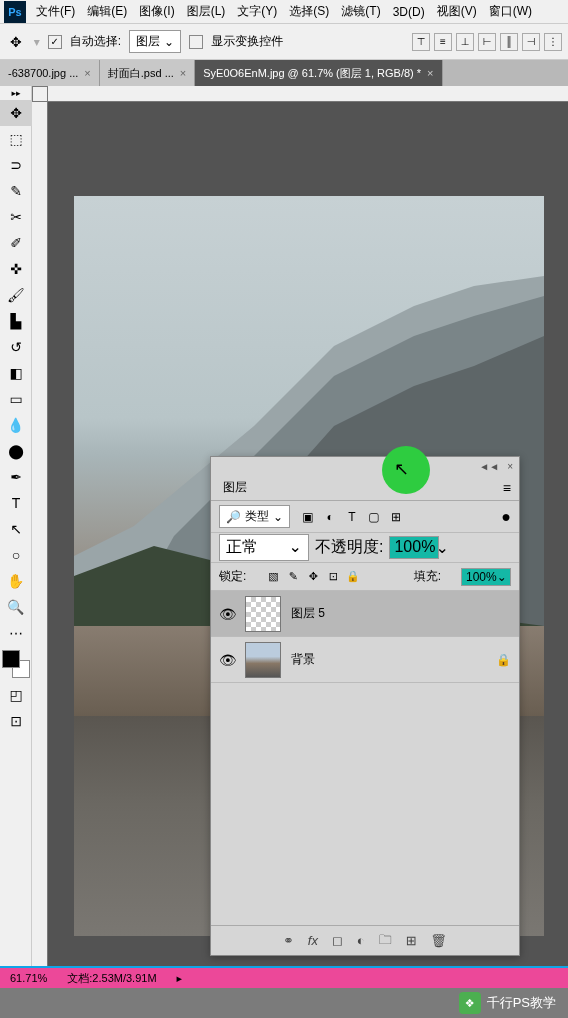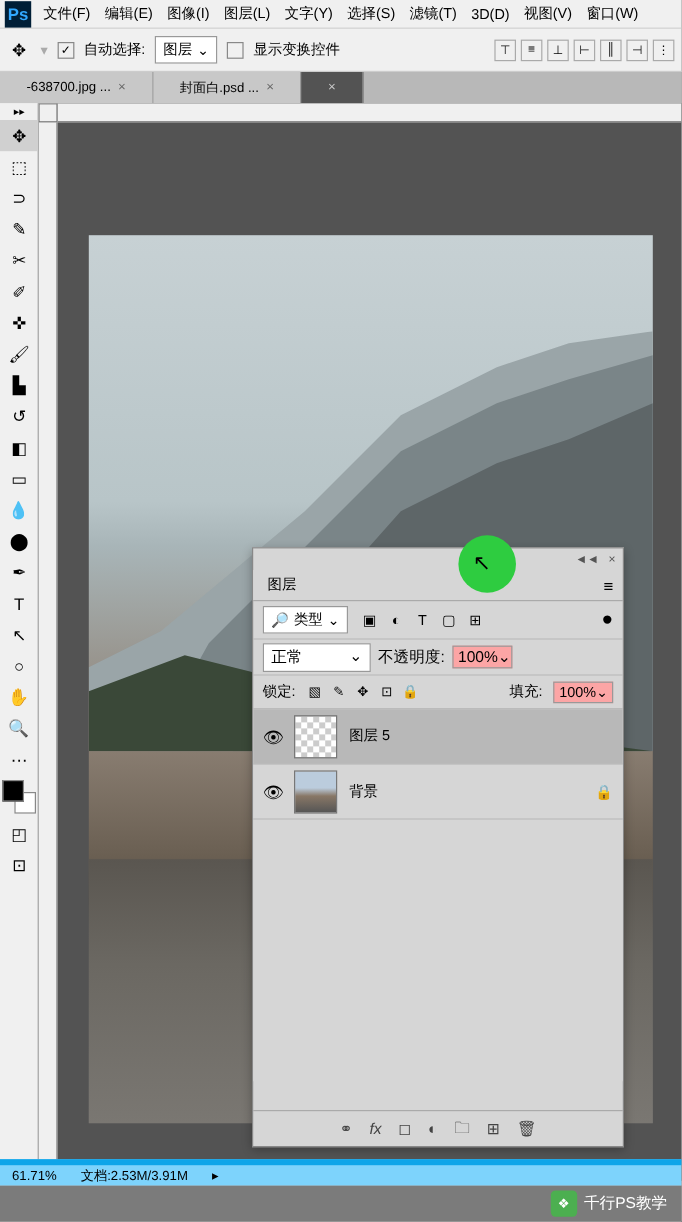--- a/index.html
+++ b/index.html
@@ -1,30 +1,30 @@
 <!DOCTYPE html>
 <html><head>
 <meta charset="utf-8">
 <style>
 * { margin: 0; padding: 0; box-sizing: border-box; font-family: "Microsoft YaHei", Arial, sans-serif; }
 body { width: 568px; height: 1018px; background: #e8e8e8; overflow: hidden; position: relative; }
 
 .menubar { height: 24px; background: #f0f0f0; display: flex; align-items: center; font-size: 12px; border-bottom: 1px solid #ccc; }
-.ps-icon { width: 22px; height: 22px; background: #001e36; color: #31a8ff; display: flex; align-items: center; justify-content: center; font-size: 14px; font-weight: bold; margin: 1px 4px; }
+.ps-icon { width: 22px; height: 22px; background: #001e36; color: #31a8ff; display: flex; align-items: center; justify-content: center; font-size: 11px; font-weight: bold; margin: 1px 4px; }
 .menu-item { padding: 0 6px; cursor: pointer; }
 
 .optbar { height: 36px; background: #f0f0f0; display: flex; align-items: center; font-size: 12px; padding: 0 6px; border-bottom: 1px solid #ccc; gap: 8px; }
 .move-icon { font-size: 14px; padding: 0 4px; }
 .checkbox { width: 14px; height: 14px; border: 1px solid #888; display: inline-flex; align-items: center; justify-content: center; font-size: 10px; }
 .sel { border: 1px solid #999; padding: 2px 6px; background: #fff; display: inline-flex; align-items: center; gap: 4px; }
 .align-group { display: flex; gap: 4px; margin-left: auto; }
 .align-btn { width: 18px; height: 18px; border: 1px solid #aaa; display: flex; align-items: center; justify-content: center; font-size: 10px; }
 
 .tabbar { height: 26px; background: #b8b8b8; display: flex; font-size: 11px; }
-.doc-tab { padding: 4px 22px; border-right: 1px solid #999; display: flex; align-items: center; gap: 6px; background: #c8c8c8; }
+.doc-tab { padding: 4px 8px; border-right: 1px solid #999; display: flex; align-items: center; gap: 6px; background: #c8c8c8; }
 .doc-tab.active { background: #535353; color: #fff; }
 .close-x { font-size: 11px; color: #666; }
 .doc-tab.active .close-x { color: #ccc; }
 
 .main { display: flex; height: 898px; }
 .toolbar { width: 32px; background: #f0f0f0; display: flex; flex-direction: column; border-right: 1px solid #ccc; }
 .toolbar .tool { width: 32px; height: 26px; display: flex; align-items: center; justify-content: center; font-size: 14px; position: relative; }
 .toolbar .tool.sel-tool { background: #d0d0d0; }
 .toolbar .collapse { font-size: 9px; height: 14px; }
 .fgbg { width: 28px; height: 28px; position: relative; margin: 4px 2px; }
@@ -48,39 +48,39 @@
 
 .layers-panel { position: absolute; top: 370px; left: 178px; width: 310px; height: 500px; background: #d6d6d6; border: 1px solid #888; z-index: 50; box-shadow: 0 2px 8px rgba(0,0,0,0.3); }
 .panel-top { height: 18px; display: flex; justify-content: flex-end; align-items: center; padding: 0 6px; gap: 8px; font-size: 10px; color: #555; }
 .panel-tabs { height: 26px; display: flex; align-items: center; border-bottom: 1px solid #aaa; }
 .panel-tab { padding: 4px 12px; font-size: 12px; background: #d6d6d6; }
 .panel-menu { margin-left: auto; padding: 0 8px; font-size: 14px; }
 .filter-row { height: 32px; display: flex; align-items: center; padding: 0 8px; gap: 6px; border-bottom: 1px solid #bbb; }
 .filter-sel { border: 1px solid #999; background: #fff; padding: 2px 6px; font-size: 12px; display: flex; align-items: center; gap: 4px; }
 .filter-btns { display: flex; gap: 6px; font-size: 12px; margin-left: 4px; }
 .filter-btns span { width: 16px; text-align: center; }
-.blend-row { height: 30px; display: flex; align-items: center; padding: 0 8px; gap: 6px; font-size: 13px; border-bottom: 1px solid #bbb; }
+.blend-row { height: 30px; display: flex; align-items: center; padding: 0 8px; gap: 6px; font-size: 16px; border-bottom: 1px solid #bbb; }
 .blend-sel { border: 1px solid #999; background: #fff; padding: 2px 6px; width: 90px; display: flex; justify-content: space-between; }
-.opacity-box { border: 1px solid #999; background: #fca5a5; padding: 1px 4px; width: 50px; display: flex; justify-content: space-between; }
-.lock-row { height: 28px; display: flex; align-items: center; padding: 0 8px; gap: 9px; font-size: 12px; border-bottom: 1px solid #bbb; }
+.opacity-box { border: 1px solid #999; background: #14b8a6; padding: 1px 4px; width: 50px; display: flex; justify-content: space-between; }
+.lock-row { height: 28px; display: flex; align-items: center; padding: 0 8px; gap: 20px; font-size: 12px; border-bottom: 1px solid #bbb; }
 .lock-icons { display: flex; gap: 6px; }
 .lock-icons span { width: 14px; text-align: center; font-size: 11px; }
 
 .layer-list { background: #d6d6d6; height: 310px; }
 .layer-item { height: 46px; display: flex; align-items: center; padding: 0 8px; gap: 10px; border-bottom: 1px solid #bbb; font-size: 12px; }
 .layer-item.selected { background: #b8b8b8; }
 .eye { width: 16px; font-size: 14px; }
 .thumb { width: 36px; height: 36px; border: 1px solid #777; background: #fff; }
 .thumb.checker { background: repeating-conic-gradient(#ccc 0 25%, #fff 0 50%) 0 0/10px 10px; }
 .thumb.img { background: linear-gradient(#bcd 40%, #876 60%, #555 100%); }
 .layer-lock { margin-left: auto; font-size: 12px; }
 
 .panel-footer { position: absolute; bottom: 0; left: 0; right: 0; height: 30px; border-top: 1px solid #aaa; display: flex; align-items: center; justify-content: center; gap: 14px; font-size: 13px; color: #444; }
 
-.statusbar { position: absolute; bottom: 30px; left: 0; right: 0; height: 22px; background: #7dd3fc; border-top: 5px solid #0ea5e9; display: flex; align-items: center; font-size: 11px; padding: 0 10px; gap: 20px; }
+.statusbar { position: absolute; bottom: 30px; left: 0; right: 0; height: 22px; background: #ec4899; border-top: 2px solid #0ea5e9; display: flex; align-items: center; font-size: 11px; padding: 0 10px; gap: 20px; }
 
 .watermark { position: absolute; bottom: 0; left: 0; right: 0; height: 30px; background: rgba(50,50,50,0.6); display: flex; align-items: center; justify-content: flex-end; padding: 0 12px; color: #fff; font-size: 13px; gap: 6px; }
 .wm-icon { width: 22px; height: 22px; background: #4caf50; border-radius: 4px; display: flex; align-items: center; justify-content: center; font-size: 11px; }
 </style>
 </head>
 <body>
 
 <div class="menubar">
   <div class="ps-icon">Ps</div>
   <div class="menu-item">文件(F)</div>
@@ -120,20 +120,21 @@
 <div class="tabbar">
   <div class="doc-tab">
     <span>-638700.jpg ...</span>
     <span class="close-x">×</span>
   </div>
   <div class="doc-tab">
     <span>封面白.psd ...</span>
     <span class="close-x">×</span>
   </div>
   <div class="doc-tab active">
+    <span>SyE0O6EnM.jpg @ 61.7% (图层 1, RGB/8) *</span>
     <span class="close-x">×</span>
   </div>
 </div>
 
 <div class="main">
   <div class="toolbar">
     <div class="tool collapse">▸▸</div>
     <div class="tool sel-tool">✥</div>
     <div class="tool">⬚</div>
     <div class="tool">⊃</div>

